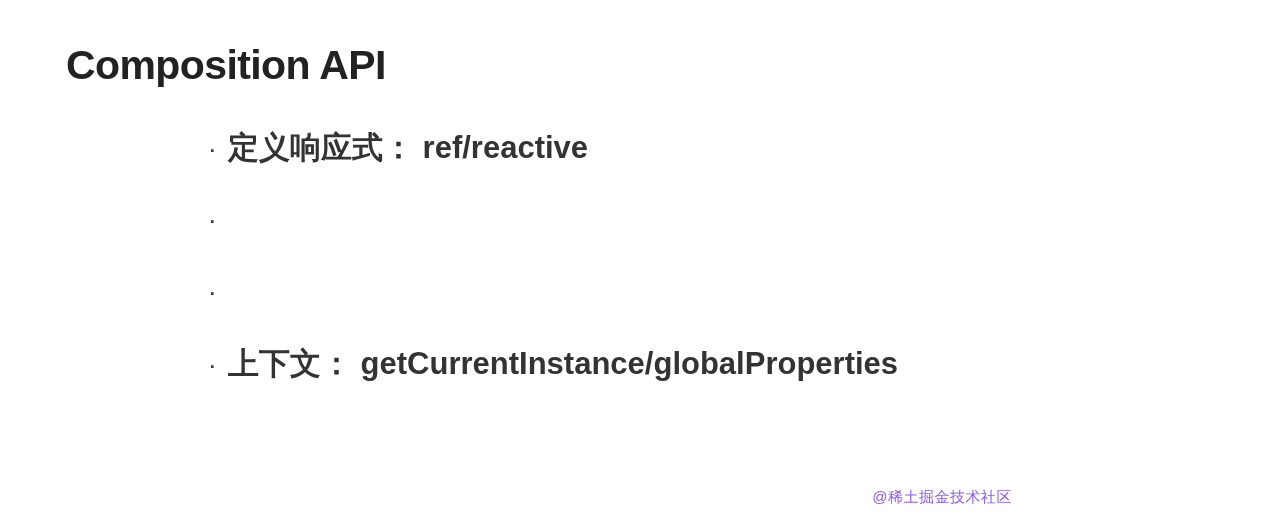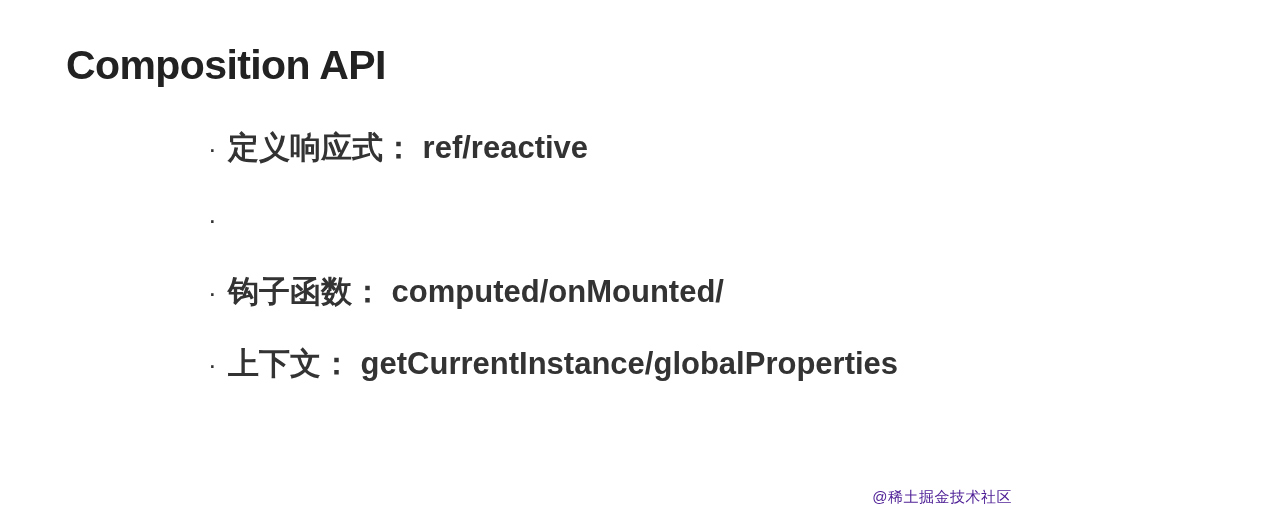--- a/index.html
+++ b/index.html
@@ -69,21 +69,21 @@
     font-size: 31px;
     color: #333333;
     font-weight: bold;
   }
 
   .watermark {
     position: absolute;
     right: 14px;
     bottom: 10px;
     font-size: 15px;
-    color: #4c1d95;
+    color: #8b5cf6;
     letter-spacing: 0.5px;
     white-space: nowrap;
     user-select: none;
   }
 </style>
 </head>
 <body>
 
 <div class="slide">
 
@@ -92,21 +92,20 @@
   <ul class="bullet-list">
     <li class="bullet-item">
       <span class="bullet-marker">·</span>
       <span class="bullet-text">定义响应式： ref/reactive</span>
     </li>
     <li class="bullet-item">
       <span class="bullet-marker">·</span>
     </li>
     <li class="bullet-item">
       <span class="bullet-marker">·</span>
-      <span class="bullet-text">钩子函数： computed/onMounted/</span>
     </li>
     <li class="bullet-item">
       <span class="bullet-marker">·</span>
       <span class="bullet-text">上下文： getCurrentInstance/globalProperties</span>
     </li>
   </ul>
 
   <div class="watermark">@稀土掘金技术社区</div>
 
 </div>

